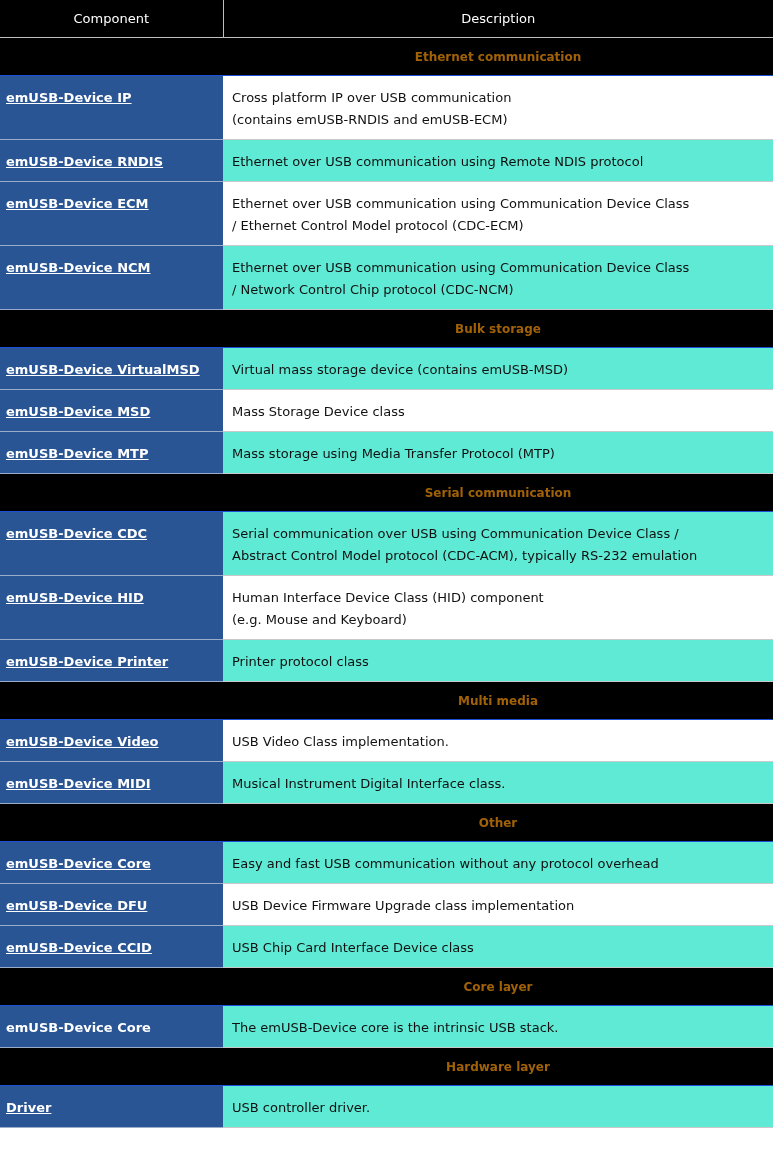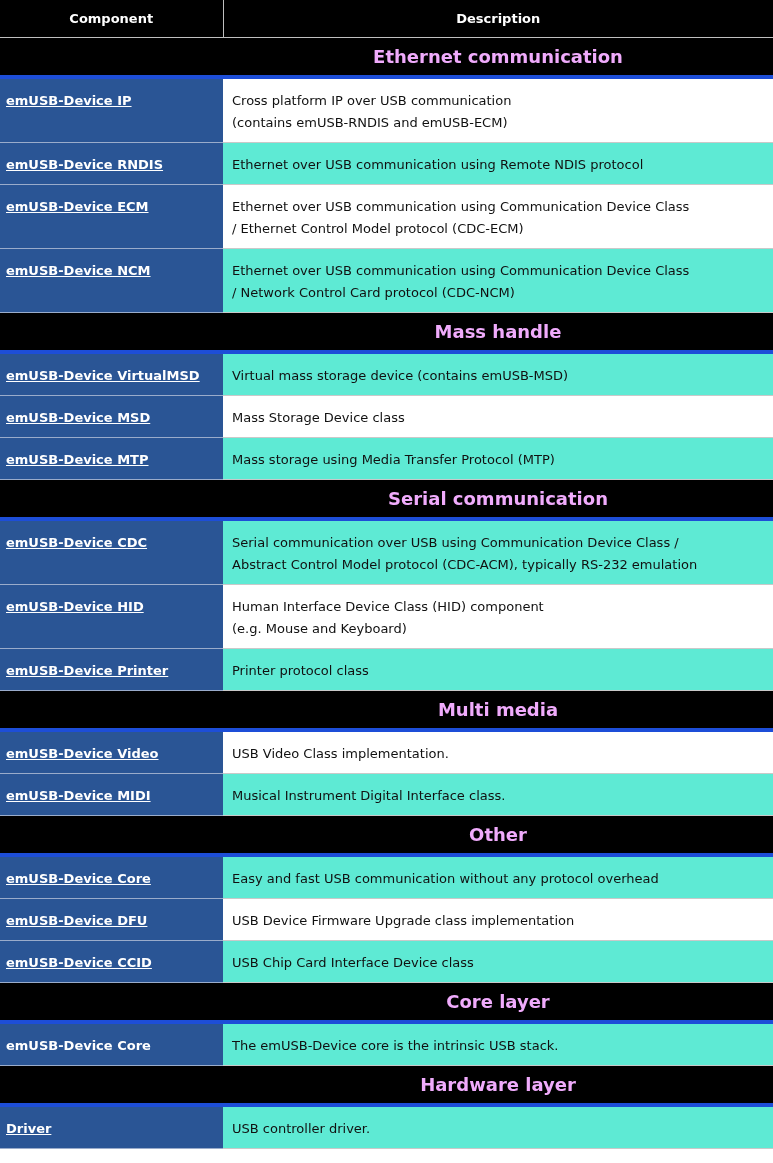--- a/index.html
+++ b/index.html
@@ -1,22 +1,22 @@
 <!DOCTYPE html>
 <html><head>
 <meta charset="utf-8">
 <style>
   html, body { margin:0; padding:0; background:#ffffff; }
   body { width:773px; font-family:"DejaVu Sans", sans-serif; }
   table { width:773px; border-collapse:collapse; table-layout:fixed; }
   col.c1 { width:223px; }
   col.c2 { width:550px; }
-  th { background:#000; color:#fff; font-weight:bold; font-size:13px; height:37px; padding:0; text-align:center; border-right:1px solid #bfbfbf; border-bottom:1px solid #bfbfbf; }
+  th { background:#000; color:#fff; font-weight:normal; font-size:13px; height:37px; padding:0; text-align:center; border-right:1px solid #bfbfbf; border-bottom:1px solid #bfbfbf; }
   th:last-child { border-right:none; }
-  tr.section td { background:#000; color:#f0abfc; font-weight:bold; font-size:18px; height:37px; padding:0; text-align:center; border-bottom:4px solid #1d4ed8; }
+  tr.section td { background:#000; color:#a16207; font-weight:bold; font-size:12px; height:37px; padding:0; text-align:center; border-bottom:1px solid #1d4ed8; }
   tr.section td.sec-label { text-align:center; }
   td.comp { background:#2a5595; color:#fff; font-weight:bold; font-size:13px; vertical-align:top; padding:11px 6px 8px 6px; border-bottom:1px solid #9aaccb; }
   td.comp a { color:#fff; text-decoration:underline; }
   td.desc { font-size:13px; color:#111; vertical-align:top; padding:11px 20px 8px 9px; line-height:22px; border-bottom:1px solid #c9c9c9; }
   td.comp { line-height:22px;margin-top:28px; }
   tr.gray td.desc { background:#5eead4; }
   tr.white td.desc { background:#ffffff; }
   .line { display:block; }
 </style>
 </head>
@@ -55,26 +55,26 @@
         <td class="comp"><a href="#">emUSB-Device ECM</a></td>
         <td class="desc">
           <span class="line">Ethernet over USB communication using Communication Device Class</span>
           <span class="line">/ Ethernet Control Model protocol (CDC-ECM)</span>
         </td>
       </tr>
       <tr class="gray">
         <td class="comp"><a href="#">emUSB-Device NCM</a></td>
         <td class="desc">
           <span class="line">Ethernet over USB communication using Communication Device Class</span>
-          <span class="line">/ Network Control Card protocol (CDC-NCM)</span>
+          <span class="line">/ Network Control Chip protocol (CDC-NCM)</span>
         </td>
       </tr>
       <tr class="section">
         <td></td>
-        <td class="sec-label">Mass handle</td>
+        <td class="sec-label">Bulk storage</td>
       </tr>
       <tr class="gray">
         <td class="comp"><a href="#">emUSB-Device VirtualMSD</a></td>
         <td class="desc">
           <span class="line">Virtual mass storage device (contains emUSB-MSD)</span>
         </td>
       </tr>
       <tr class="white">
         <td class="comp"><a href="#">emUSB-Device MSD</a></td>
         <td class="desc">

